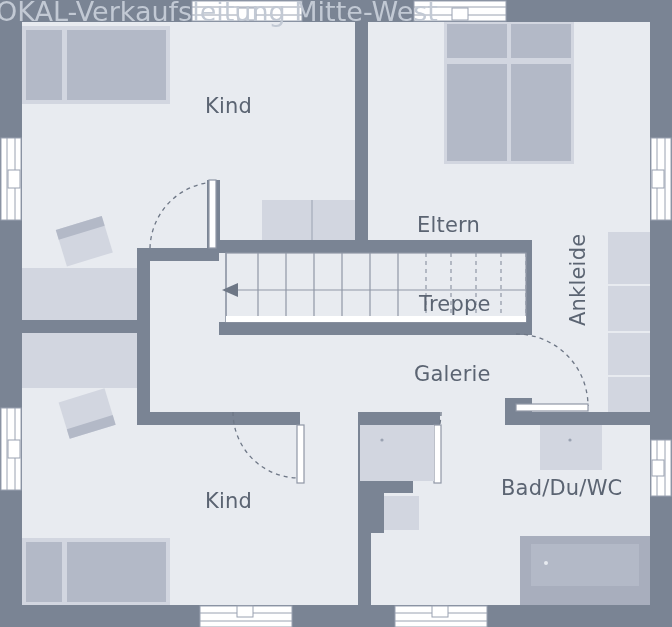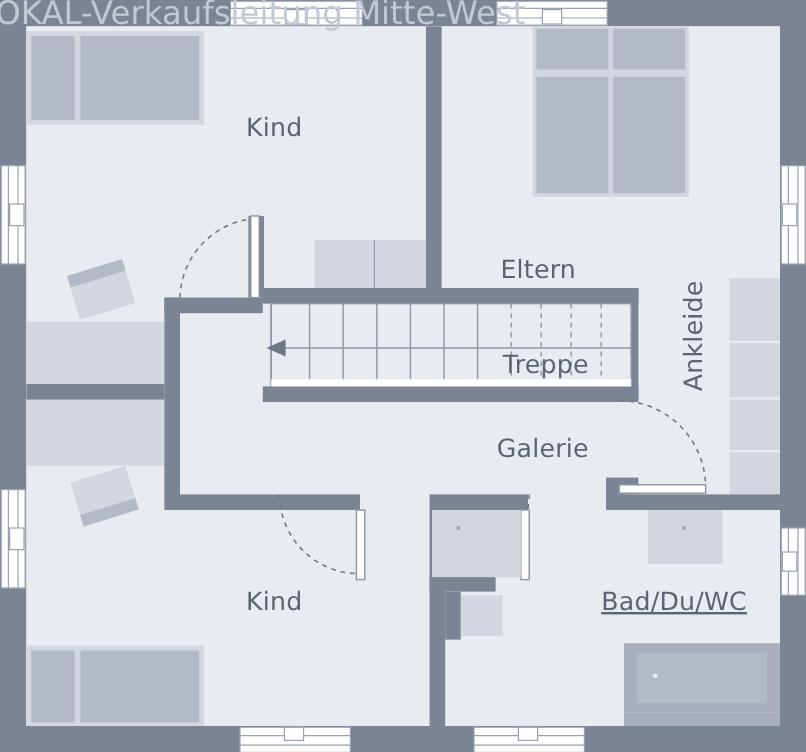--- a/index.html
+++ b/index.html
@@ -297,17 +297,17 @@
   <div class="room-label" style="left:417px; top:194px;margin-top:19px;">Eltern</div>
 
   <div class="room-label vertical" style="left:566px; top:326px;">Ankleide</div>
 
   <div class="room-label" style="left:414px; top:362px;">Galerie</div>
 
   <div class="room-label" style="left:419px; top:292px;">Treppe</div>
 
   <div class="room-label" style="left:205px; top:489px;">Kind</div>
 
-  <div class="room-label" style="left:501px; top:489px;text-decoration:underline;">Bad/Du/WC</div>
+  <div class="room-label" style="left:501px; top:476px;">Bad/Du/WC</div>
 
   <div class="watermark">OKAL-Verkaufsleitung Mitte-West</div>
 
 </div>
 
 </body></html>

